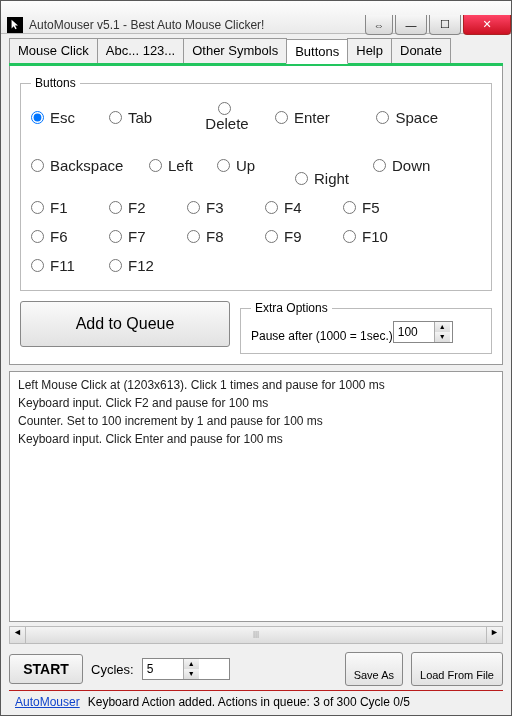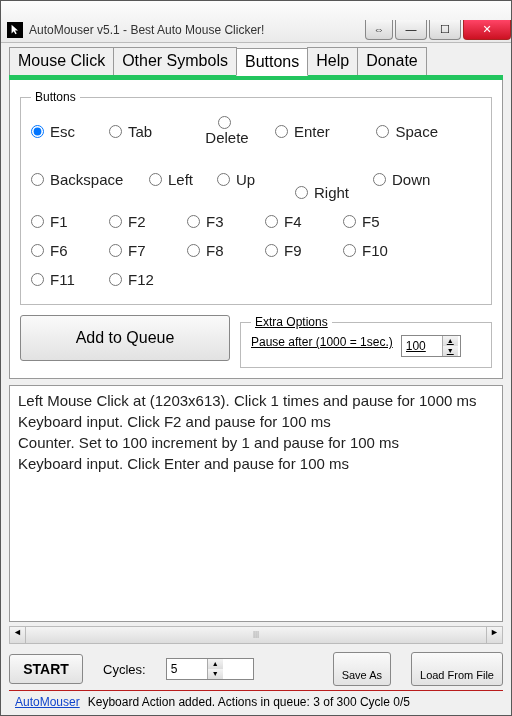--- a/index.html
+++ b/index.html
@@ -1,51 +1,51 @@
 <!DOCTYPE html>
 <html><head>
 <meta charset="utf-8">
 <style>
 * { box-sizing: border-box; margin: 0; padding: 0; font-family: "Segoe UI", Tahoma, sans-serif; }
 body { background: #555; display: flex; justify-content: center; }
 .window { width: 512px; height: 716px; background: #f0f0f0; border: 1px solid #585858; display: flex; flex-direction: column; }
-.titlebar { height: 42px; background: linear-gradient(#fdfdfd,#eaeaea); border-bottom: 1px solid #bbb; display: flex; align-items: center; padding: 16px 0 0 6px; }
+.titlebar { height: 33px; background: linear-gradient(#fdfdfd,#eaeaea); border-bottom: 1px solid #bbb; display: flex; align-items: center; padding: 16px 0 0 6px; }
 .titlebar .icon { width: 16px; height: 16px; background: #000; display: inline-flex; align-items: center; justify-content: center; margin-right: 6px; }
 .titlebar .icon svg { width: 10px; height: 12px; }
 .titlebar .title { font-size: 12px; flex: 1; color: #333; }
 .winbtns { display: flex; align-items: flex-start; gap: 2px; }
 .winbtn { width: 32px; height: 20px; border: 1px solid #888; border-top: none; border-radius: 0 0 4px 4px; background: linear-gradient(#f7f7f7,#d8d8d8); font-size: 11px; display: flex; align-items: center; justify-content: center; cursor: default; }
 .winbtn.close { width: 48px; background: linear-gradient(#f46,#c12); border-color:#a22; color:#fff; }
 .winbtn.opt { width:28px; }
 .client { flex: 1; padding: 4px 8px 2px 8px; display: flex; flex-direction: column; }
-.tabs { display: flex; border-bottom: 5px solid #22c55e; font-size: 16px; }
+.tabs { display: flex; border-bottom: 3px solid #22c55e; font-size: 13px; }
 .tab { padding: 4px 8px; border: 1px solid #999; border-bottom: none; background: #f0f0f0; margin-right: -1px; cursor: default; }
 .tab.active { background: #fff; position: relative; top: 1px; border-bottom: 1px solid #fff; }
 .panel { background: #fff; border: 1px solid #999; border-top: none; padding: 10px; display: flex; flex-direction: column; gap: 10px; }
 fieldset { border: 1px solid #bbb; padding: 6px 10px 10px 10px; }
 legend { font-size: 12px; padding: 0 4px; }
 .radiogrid { display: flex; flex-wrap: wrap; gap: 0 8px; }
 .radioitem { display: flex; align-items: center; width: 70px; margin: 6px 0; font-size: 15px; color: #222; }
 .radioitem input { margin-right: 6px; }
 .row2 { display: flex; gap: 10px; }
 .addq { flex: 0 0 210px; height: 46px; background: linear-gradient(#fafafa,#e2e2e2); border: 1px solid #888; border-radius: 3px; font-size: 16px; cursor: default; }
-.extra { flex: 1; text-decoration: underline; }
-.extra .inner { display: flex; align-items: flex-start; gap: 8px; font-size: 12px; }
+.extra { flex: 1; }
+.extra .inner { display: flex; align-items: flex-end; font-size: 12px; }
 .spin { width: 60px; height: 22px; border: 1px solid #888; display: flex; align-items: center; background:#fff; }
 .spin input { border: none; width: 40px; font-size: 12px; padding-left: 4px; outline: none; }
 .spin .arrows { width: 16px; display: flex; flex-direction: column; border-left: 1px solid #aaa; }
 .spin .arrows div { height: 10px; font-size: 7px; text-align: center; line-height: 9px; background: linear-gradient(#f4f4f4,#ddd); cursor: default; }
-.queue { flex: 1; background: #fff; border: 1px solid #999; margin-top: 6px; padding: 6px 8px; font-size: 15px; color: #222; overflow: hidden; }
+.queue { flex: 1; background: #fff; border: 1px solid #999; margin-top: 6px; padding: 6px 8px; font-size: 12px; color: #222; overflow: hidden; }
 .queue div { margin-bottom: 4px; }
 .hscroll { height: 18px; background: #e9e9e9; border: 1px solid #bbb; margin: 4px 0; display:flex; }
 .hscroll .btn { width:16px; text-align:center; font-size:9px; background:linear-gradient(#f4f4f4,#ddd); border-right:1px solid #bbb;}
 .hscroll .btn:last-child{border-left:1px solid #bbb;border-right:none;}
 .hscroll .thumb{flex:1;background:linear-gradient(#f4f4f4,#ddd);position:relative;}
 .hscroll .thumb::after{content:"|||";color:#999;font-size:8px;position:absolute;left:50%;top:2px;transform:translateX(-50%);}
-.bottom { display: flex; align-items: center; gap: 20px; padding: 4px 0; }
+.bottom { display: flex; align-items: center; gap: 8px; padding: 4px 0; }
 .start { width: 74px; height: 30px; background: linear-gradient(#fafafa,#e2e2e2); border: 1px solid #888; border-radius: 3px; font-size: 14px; font-weight: 600; cursor: default; }
 .cycles { font-size: 13px; }
 .cyclespin { width: 88px; }
 .smallbtn { height: 26px; padding: 16px 8px; background: linear-gradient(#fafafa,#e2e2e2); border: 1px solid #888; border-radius: 3px; font-size: 11px; cursor: default; }
 .status { border-top: 1px solid #b91c1c; padding: 4px 6px; font-size: 12px; display:flex; gap:8px; }
 .status a { color: #14c; text-decoration: underline; }
 </style>
 </head>
 <body>
 
@@ -61,20 +61,21 @@
       <div class="winbtn opt">⇔</div>
       <div class="winbtn">—</div>
       <div class="winbtn">☐</div>
       <div class="winbtn close">✕</div>
     </div>
   </div>
 
   <div class="client">
     <div class="tabs" id="tabs">
         <div class="tab">Mouse Click</div>
+        <div class="tab">Abc... 123...</div>
         <div class="tab">Other Symbols</div>
         <div class="tab active">Buttons</div>
         <div class="tab">Help</div>
         <div class="tab">Donate</div>
       </div>
 
     <div class="panel">
       <fieldset>
         <legend>Buttons</legend>
         <div class="radiogrid" id="radiogrid">

